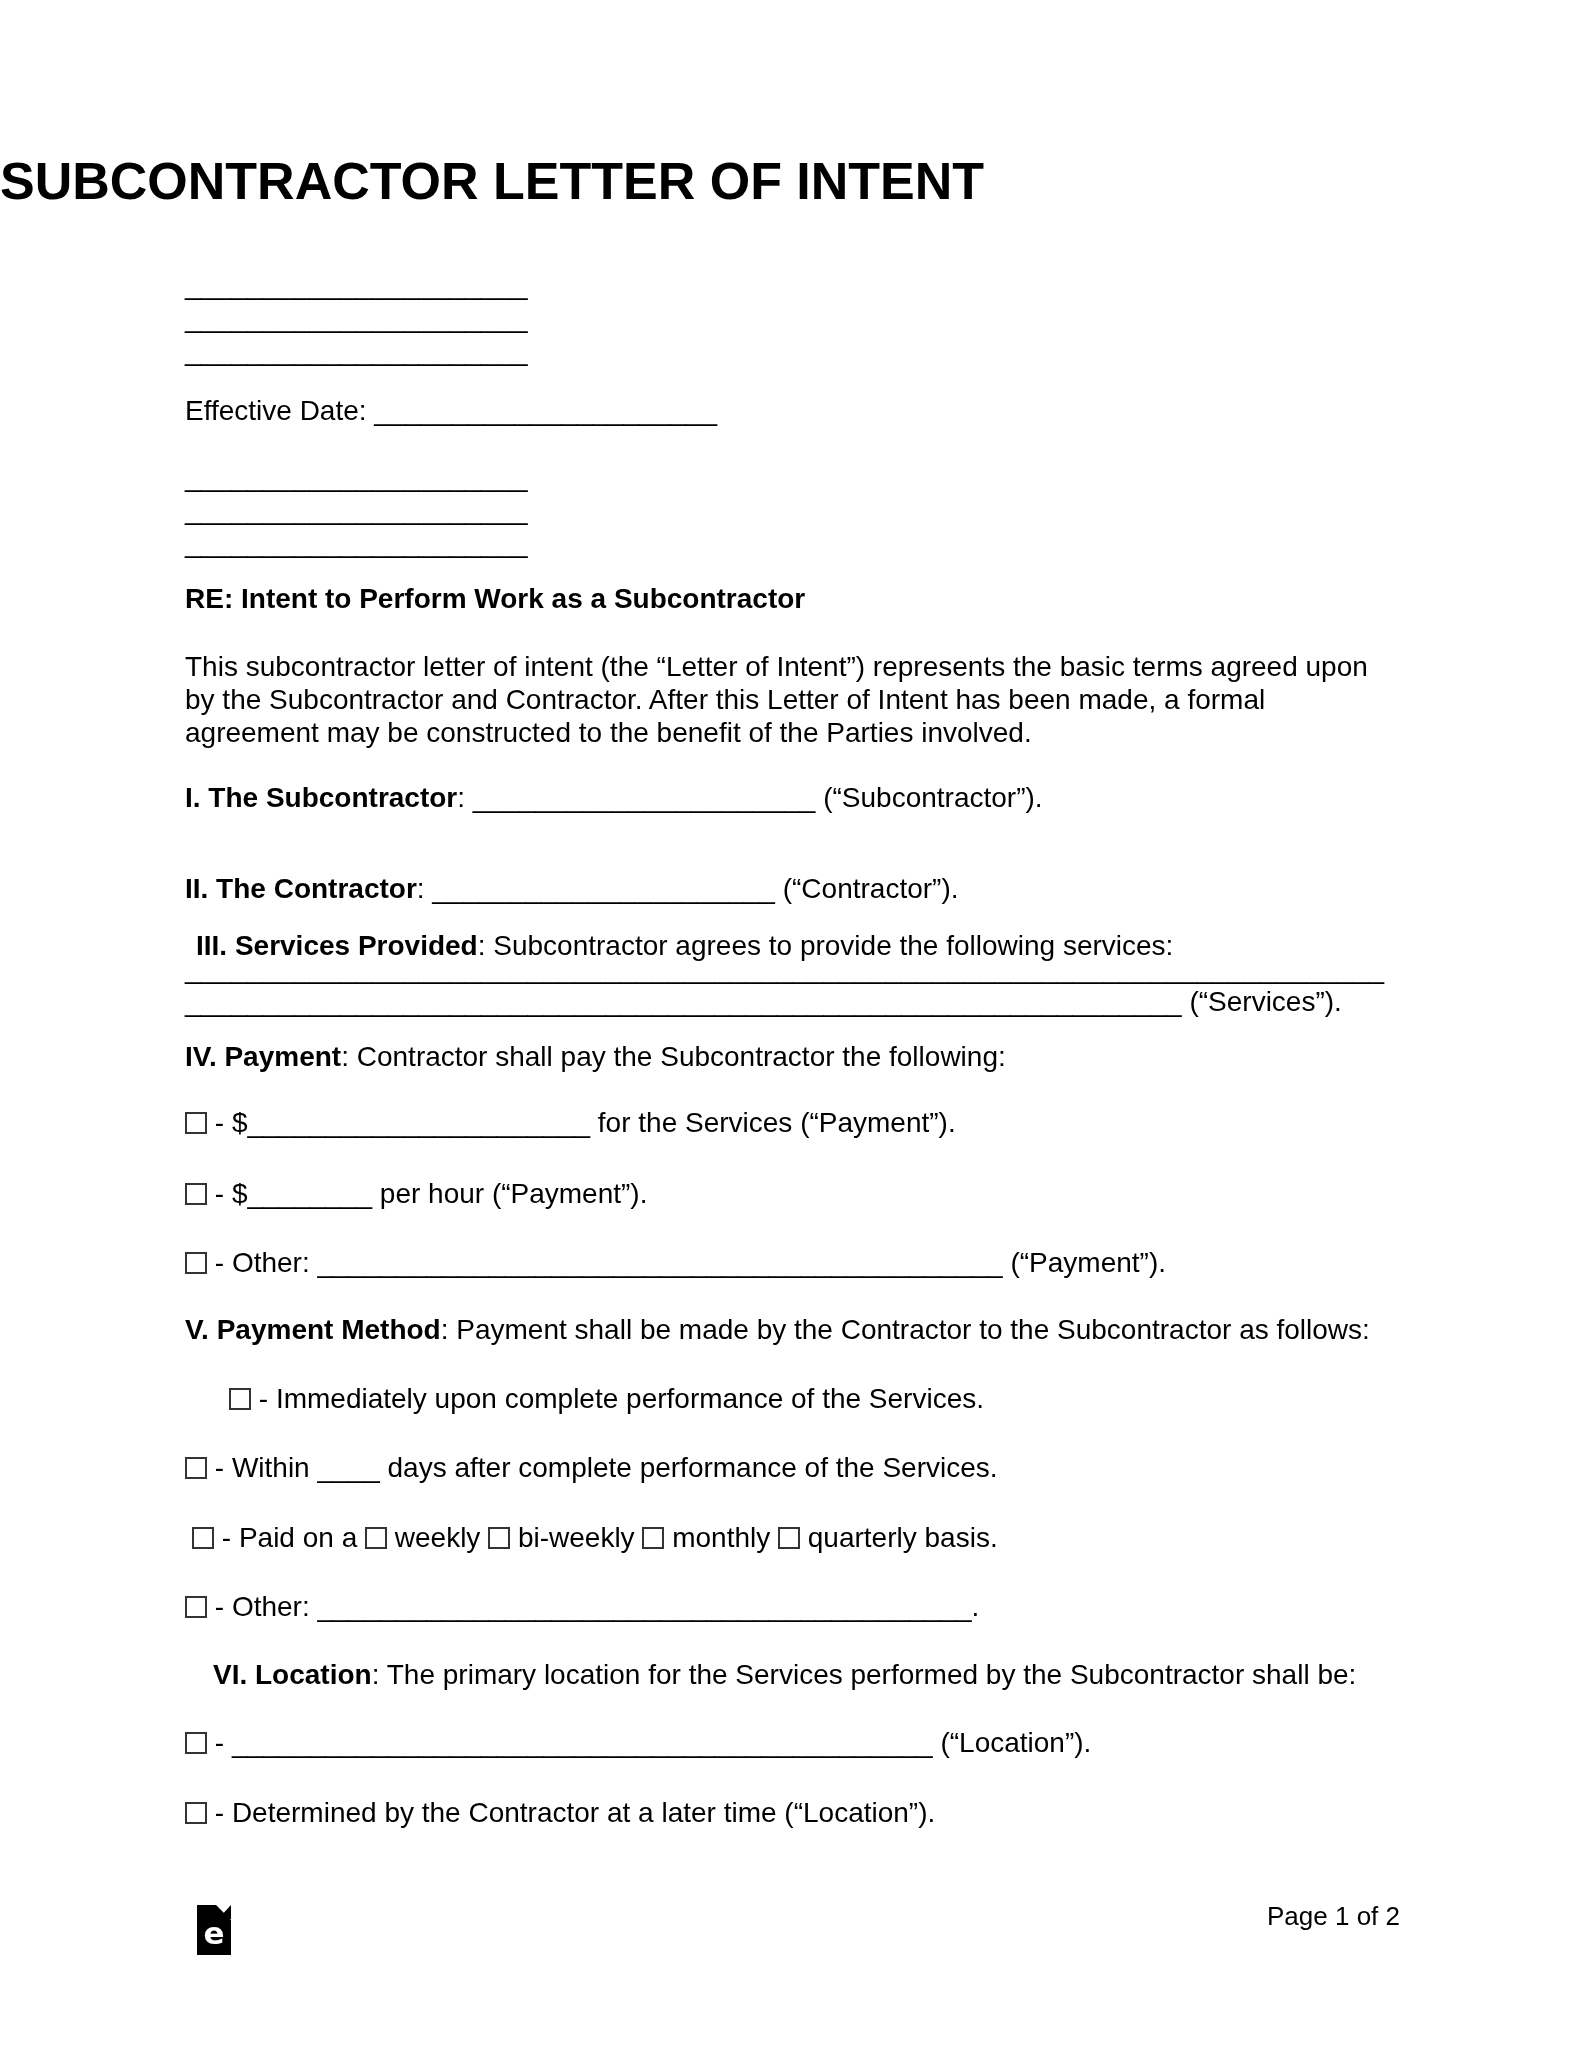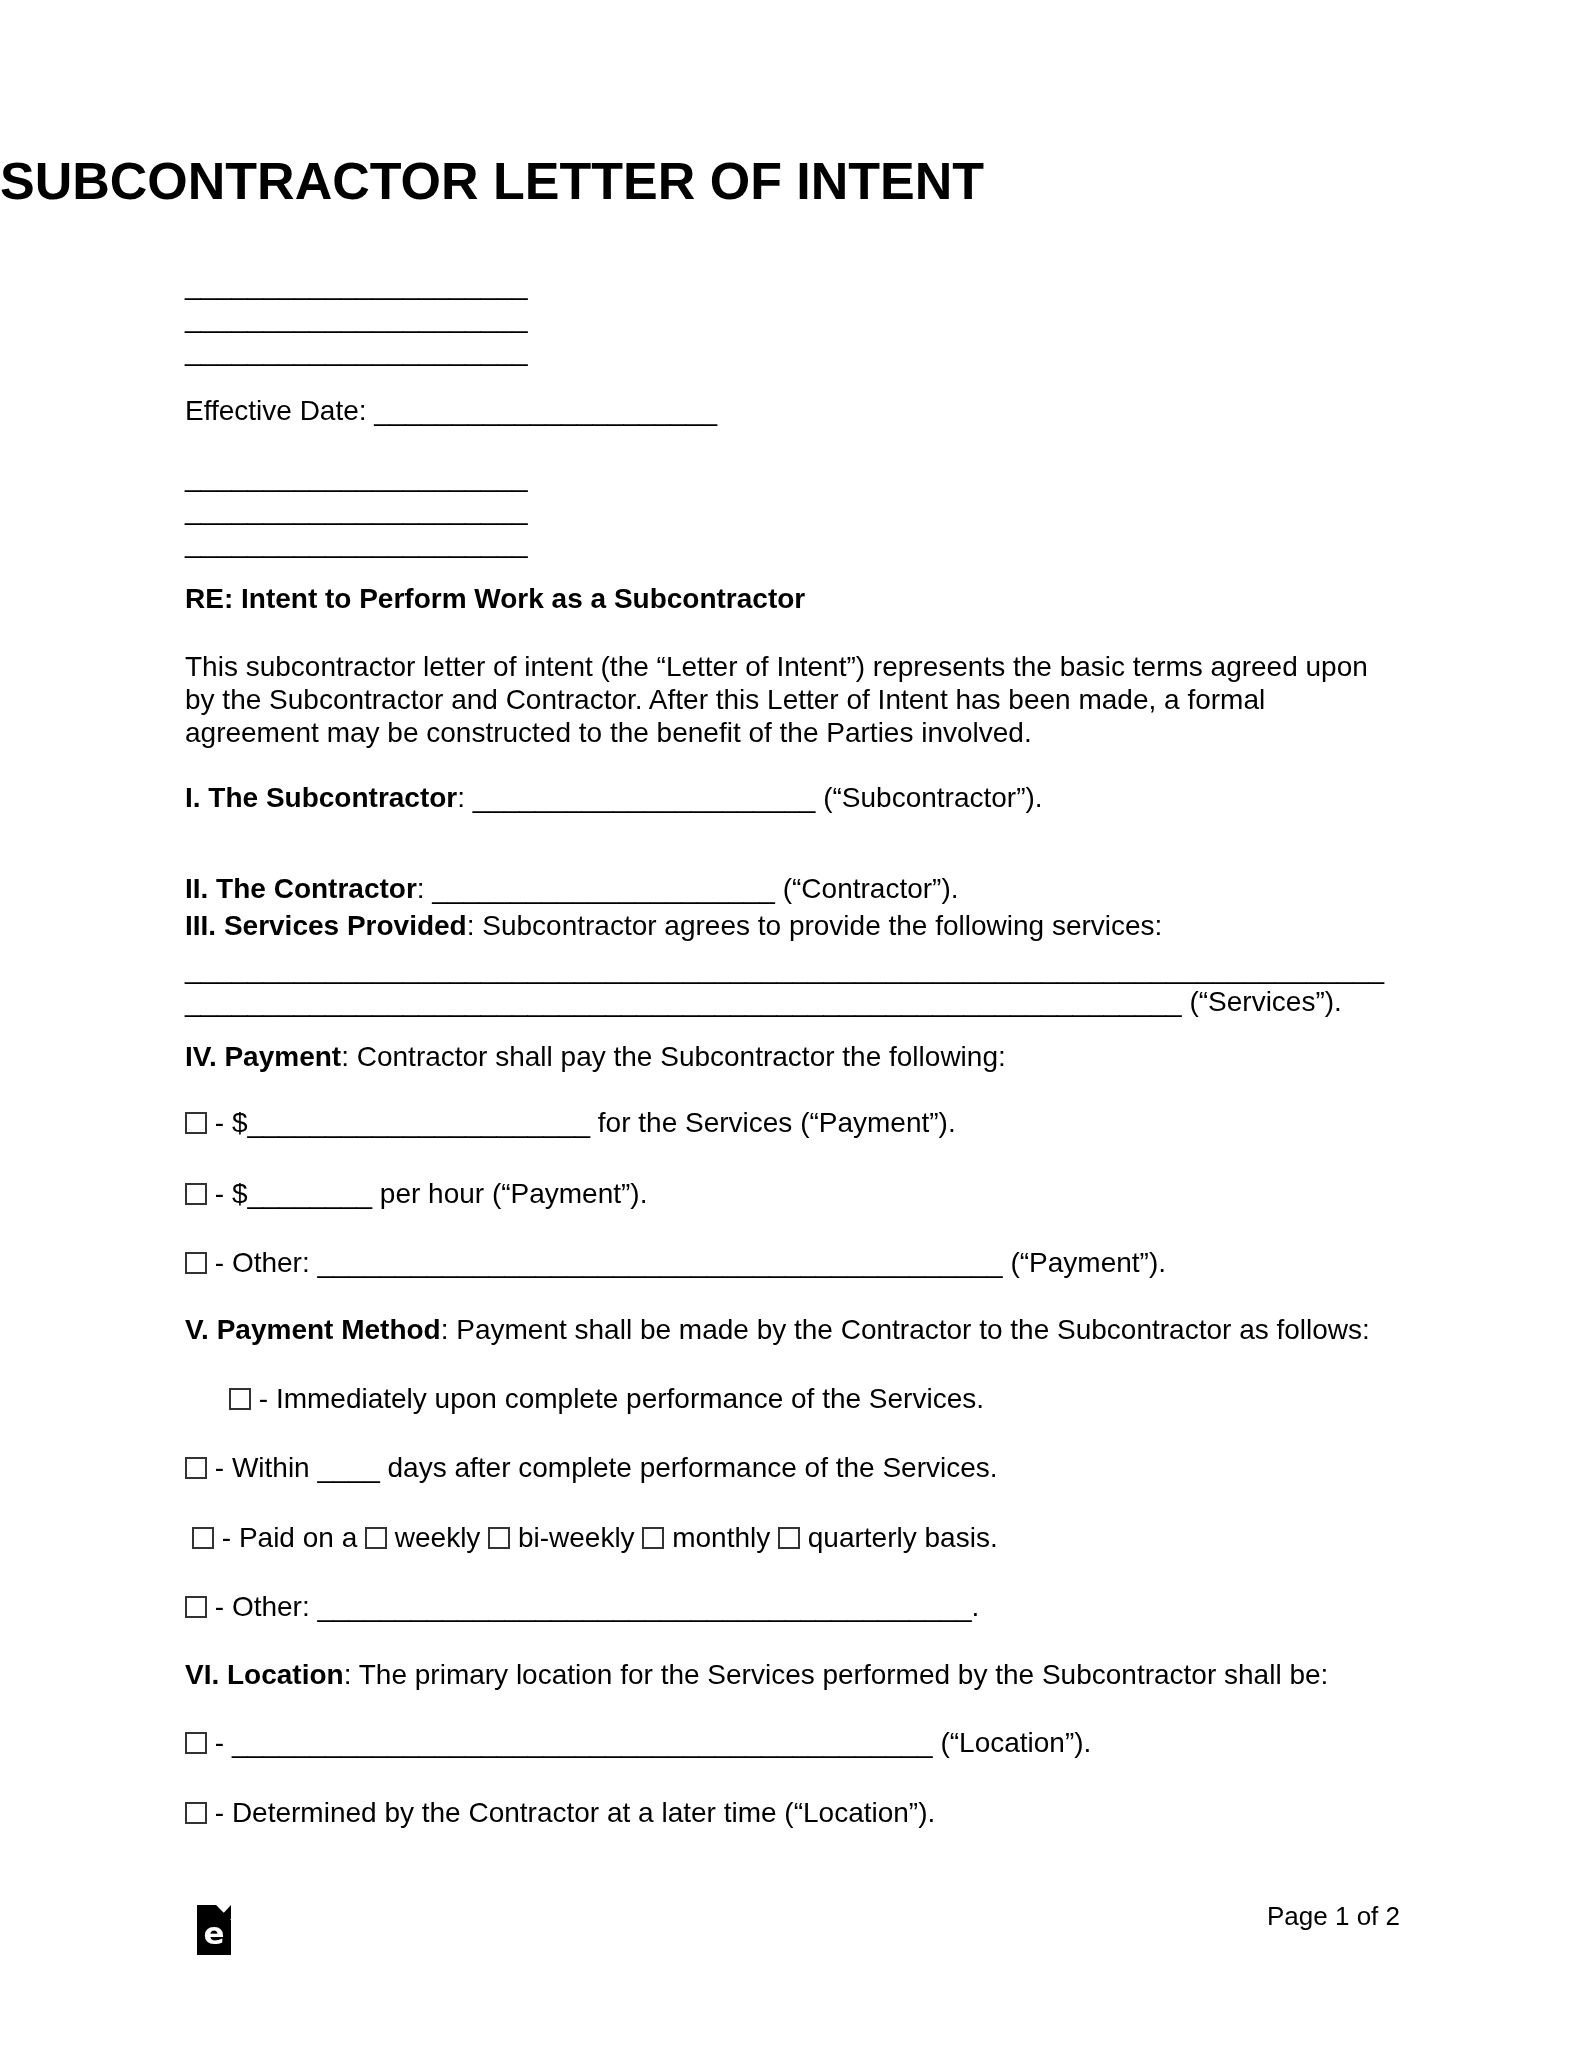--- a/index.html
+++ b/index.html
@@ -20,33 +20,33 @@
     vertical-align:-2px;background:#fff;box-sizing:content-box;
   }
   
   .addr1{top:268px;}
   .effdate{top:394px;}
   .addr2{top:460px;}
   .re{top:582px;}
   .intro{top:650px;}
   .sec-i{top:781px;}
   .sec-ii{top:846px;margin-top:26px;}
-  .sec-iii{top:909px;}
+  .sec-iii{top:929px;margin-left:11px;}
   .svc1{top:952px;}
   .svc2{top:985px;}
   .sec-iv{top:1040px;}
   .pay0{top:1106px;}
   .pay1{top:1177px;}
   .pay2{top:1246px;}
   .sec-v{top:1313px;}
   .pm0{top:1382px;padding-left:44px;}
   .pm1{top:1451px;}
   .pm2{top:1521px;padding-left:7px;}
   .pm3{top:1590px;}
-  .sec-vi{top:1658px;}
+  .sec-vi{top:1658px;margin-left:28px;}
   .loc0{top:1726px;}
   .loc1{top:1796px;}
   
   .logo{position:absolute;top:1905px;left:197px;width:34px;height:50px;}
   .logo-body{position:absolute;left:0;top:0;width:100%;height:100%;background:#000;
     clip-path:polygon(0 0,56% 0,100% 30%,100% 100%,0 100%);}
   .logo-fold{position:absolute;top:0;right:0;width:0;height:0;
     border-left:13px solid transparent;border-bottom:14px solid #000;}
   .logo-e{position:absolute;left:50%;top:56%;transform:translate(-50%,-50%);
     color:#fff;font-weight:bold;font-size:31px;line-height:31px;

